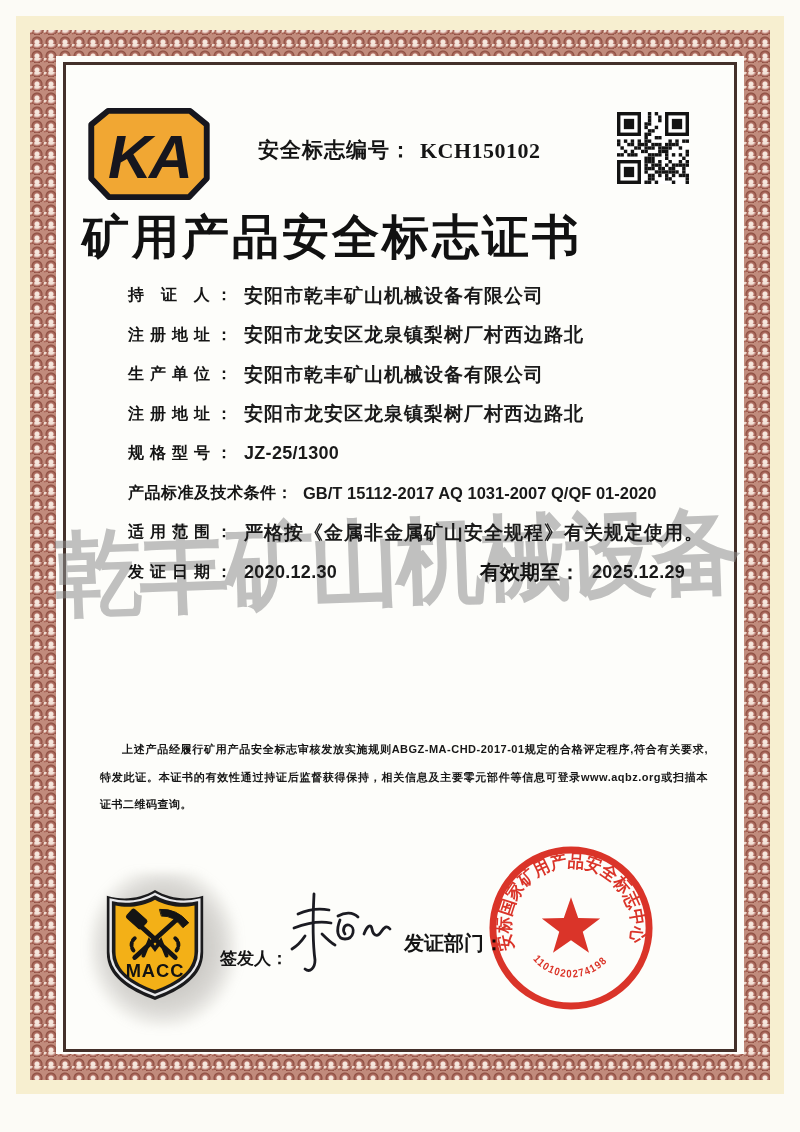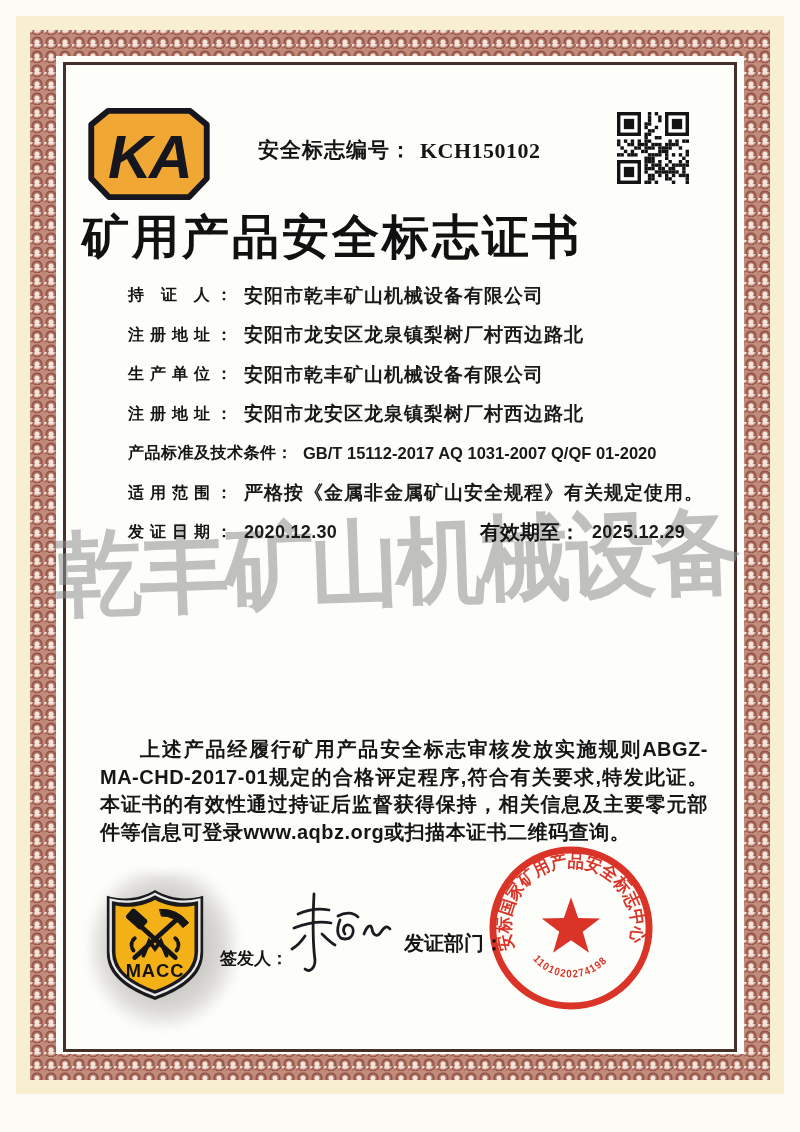--- a/index.html
+++ b/index.html
@@ -33,21 +33,21 @@
   .row{display:flex;align-items:center;height:39.5px;}
   .flabel{font-size:16px;font-weight:bold;color:#141414;width:104px;text-align:justify;text-align-last:justify;flex:0 0 auto;}
   .flabel.wide{width:auto;text-align:right;text-align-last:auto;letter-spacing:.5px;}
   .fvalue{font-size:19px;font-weight:bold;color:#1a1a1a;margin-left:12px;letter-spacing:1px;}
   .fvalue.latin{font-size:18px;letter-spacing:.3px;}
   .fvalue.small{font-size:16.5px;margin-left:10px;letter-spacing:0;}
   .dlabel2{font-size:20px;font-weight:bold;color:#141414;margin-left:60px;}
   .remark-slash{font-size:20px;font-weight:bold;margin-left:18px;}
   
   .statement{position:absolute;left:100px;top:736px;width:608px;z-index:2;
-    font-size:20px;font-weight:bold;color:#161616;line-height:27.5px;
+    font-size:11px;font-weight:bold;color:#161616;line-height:27.5px;
     text-indent:2em;text-align:justify;letter-spacing:.5px;}
   
   .badge-shadow{position:absolute;left:88px;top:872px;width:150px;height:156px;
     background:radial-gradient(ellipse at 50% 48%, rgba(95,90,85,.5), rgba(130,125,118,.28) 55%, rgba(0,0,0,0) 74%);
     filter:blur(4px);z-index:2;}
   .macc-badge{position:absolute;left:102px;top:888px;width:106px;height:114px;z-index:3;}
   .signer-label{position:absolute;left:220px;top:947px;font-size:17px;font-weight:bold;color:#141414;z-index:3;}
   .signature{position:absolute;left:284px;top:884px;width:110px;height:96px;z-index:3;}
   .issuer-label{position:absolute;left:404px;top:930px;font-size:20px;font-weight:bold;color:#141414;z-index:3;}
   .seal{position:absolute;left:486px;top:843px;width:170px;height:170px;z-index:4;opacity:.93;mix-blend-mode:multiply;}
@@ -233,20 +233,24 @@
       </div>
     <div class="row">
         <span class="flabel">生产单位：</span>
         <span class="fvalue">安阳市乾丰矿山机械设备有限公司</span>
       </div>
     <div class="row">
         <span class="flabel">注册地址：</span>
         <span class="fvalue">安阳市龙安区龙泉镇梨树厂村西边路北</span>
       </div>
     <div class="row">
+        <span class="flabel">规格型号：</span>
+        <span class="fvalue latin">JZ-25/1300</span>
+      </div>
+    <div class="row">
         <span class="flabel wide">产品标准及技术条件：</span>
         <span class="fvalue latin small">GB/T 15112-2017 AQ 1031-2007 Q/QF 01-2020</span>
       </div>
     <div class="row">
         <span class="flabel">适用范围：</span>
         <span class="fvalue">严格按《金属非金属矿山安全规程》有关规定使用。</span>
       </div>
     <div class="row">
       <span class="flabel">发证日期：</span>
       <span class="fvalue latin" style="width:176px;">2020.12.30</span>

